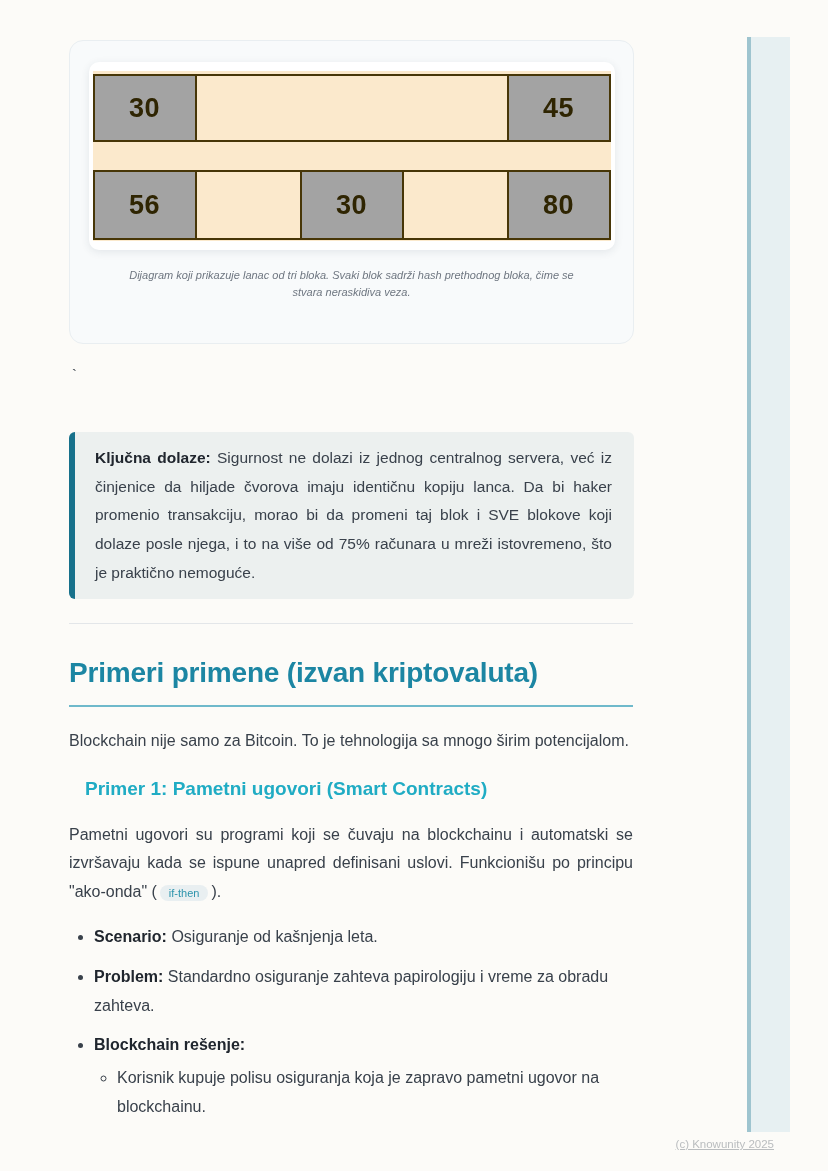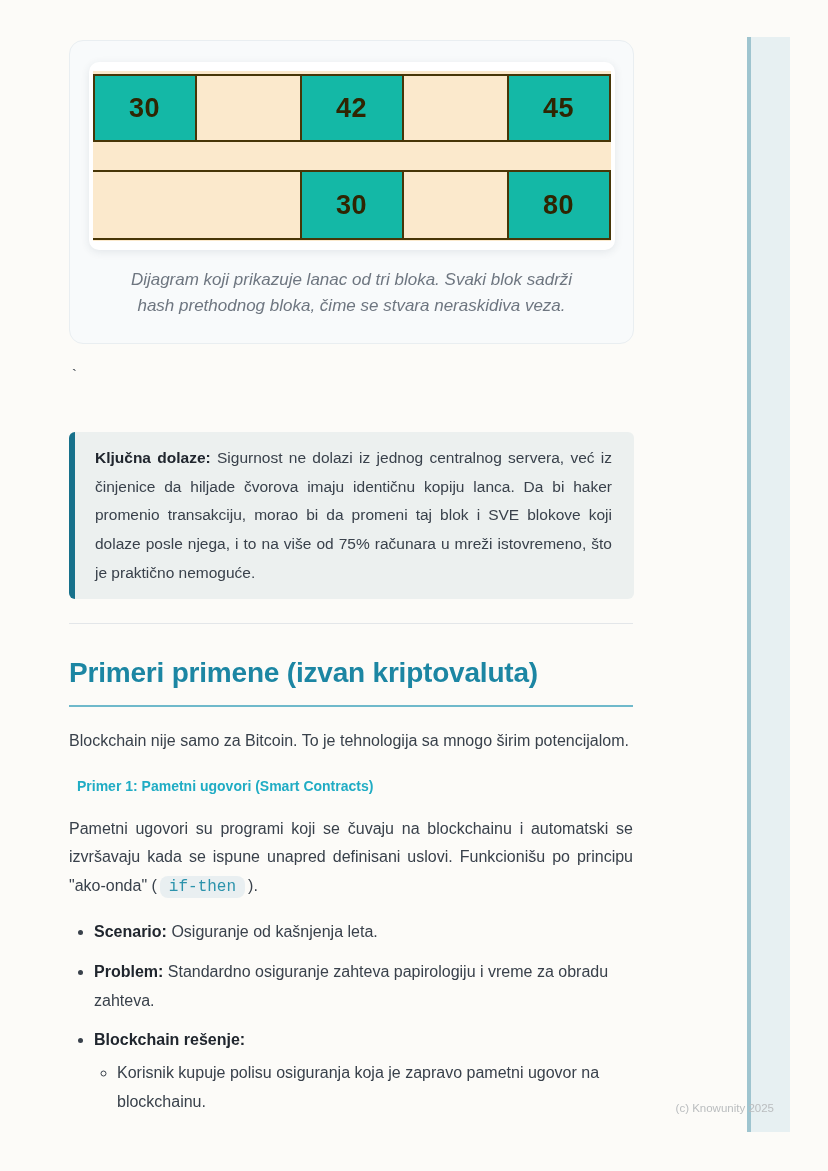--- a/index.html
+++ b/index.html
@@ -28,28 +28,28 @@
   }
   .diagram { position:relative; width:518px; height:170px; background:#fbe9cc; }
   .band {
     position:absolute; left:0; width:518px; box-sizing:border-box;
     border-top:2px solid #473607; border-bottom:2px solid #473607;
   }
   .band-top { top:3px; height:68px; }
   .band-bottom { top:99px; height:70px; }
   .dblock {
     position:absolute; top:0; height:100%; width:104px; box-sizing:border-box;
-    background:#14b8a6; border-left:2px solid #473607; border-right:2px solid #473607;
+    background:#a3a3a3; border-left:2px solid #473607; border-right:2px solid #473607;
     display:flex; align-items:center; justify-content:center;
     font-size:27px; font-weight:600; color:#2f2502; letter-spacing:0.5px;
   }
   .c1 { left:0; } .c3 { left:207px; } .c5 { left:414px; }
   .figure-caption {
     margin:17px auto 0; max-width:474px; text-align:center; font-style:italic;
-    color:#6e7680; font-size:17px; line-height:1.55;
+    color:#6e7680; font-size:11px; line-height:1.55;
   }
 
   .stray { margin:22px 0 0 3px; height:24px; font-size:15px; color:#38404a; }
 
   .callout {
     box-sizing:border-box; margin-top:42px; width:565px;
     background:#ecf0ef; border-left:6px solid #17718b; border-radius:6px;
     padding:12px 22px 12px 20px;
     font-size:15.5px; line-height:1.85; text-align:justify; color:#39414b;
   }
@@ -58,57 +58,57 @@
   .hr { margin-top:24px; height:0; border-top:1px solid #e3e6e9; }
 
   h1.section-title {
     margin:32px 0 0; font-size:28px; line-height:1.2; font-weight:700;
     color:#1c86a3; letter-spacing:-0.2px;
   }
   .h1-rule { margin-top:15px; height:0; border-top:2px solid #6fb9cb; }
 
   p.body-par { margin:20px 0 0; font-size:16px; line-height:1.8; text-align:justify; color:#39414b; }
 
-  h2.sub-title { margin:22px 8px 0; font-size:14px; line-height:1.2; font-weight:700; color:#20acc4; }
+  h2.sub-title { margin:22px 16px 0; font-size:19px; line-height:1.2; font-weight:700; color:#20acc4; }
 
   .code-pill {
-    font-family:Liberation Mono, monospace;
-    font-size:16px; color:#2c93ac; background:#e9eff1;
+    font-family:Liberation Sans, sans-serif;
+    font-size:11px; color:#2c93ac; background:#e9eff1;
     border-radius:8px; padding:2px 9px; margin:0 3px; white-space:nowrap;
   }
 
   ul.topics { margin:16px 0 0; padding-left:25px; }
   ul.topics > li { margin-bottom:11px; font-size:16px; line-height:1.8; color:#39414b; }
   ul.topics b, ul.subtopics b { color:#20262e; }
   ul.subtopics { margin:4px 0 0; padding-left:23px; }
   ul.subtopics > li { font-size:16px; line-height:1.8; color:#39414b; }
 
   .footer-copyright {
-    position:absolute; top:1102px; right:54px; z-index:3;
-    font-size:11.5px; color:#babdbf;
+    position:absolute; top:1138px; right:54px; z-index:3;
+    font-size:11.5px; color:#babdbf;text-decoration:underline;
   }
 </style>
 </head>
 <body>
 
 <div class="page">
 
   <div class="edge-strip"></div>
 
   <div class="content">
 
     <div class="figure-card">
       <div class="figure-image">
         <div class="diagram">
           <div class="band band-top">
             <div class="dblock c1">30</div>
-            <div class="dblock c3">42</div>
             <div class="dblock c5">45</div>
           </div>
           <div class="band band-bottom">
+            <div class="dblock c1">56</div>
             <div class="dblock c3">30</div>
             <div class="dblock c5">80</div>
           </div>
         </div>
       </div>
       <div class="figure-caption">Dijagram koji prikazuje lanac od tri bloka. Svaki blok sadrži hash prethodnog bloka, čime se stvara neraskidiva veza.</div>
     </div>
 
     <div class="stray">`</div>
 

